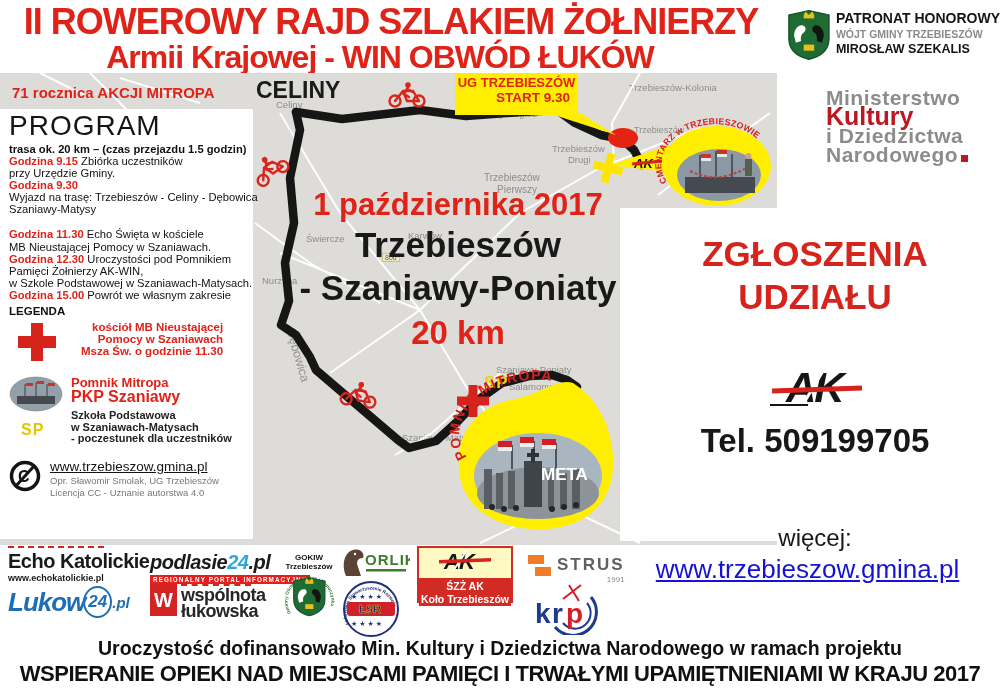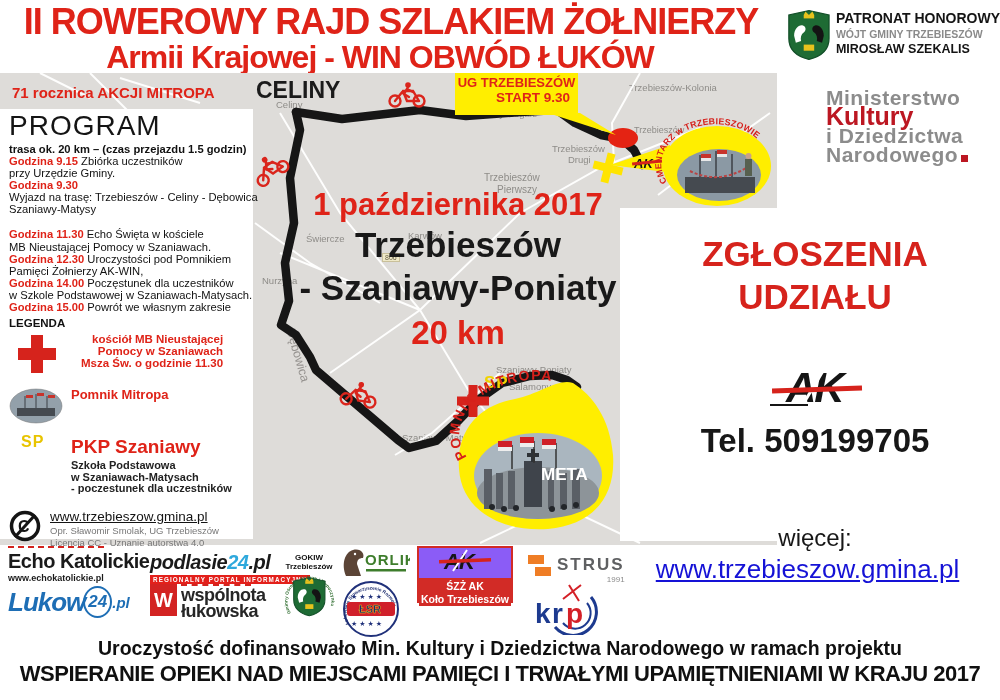--- a/index.html
+++ b/index.html
@@ -82,21 +82,21 @@
   .luk-name{font-size:26px;letter-spacing:-1px;}
   .luk-24{border:2.5px solid #1e6eb5;border-radius:50%;font-size:17px;padding:4px 3px;margin-left:-2px;}
   .luk-pl{font-size:15px;}
   .sp-wspolnota{left:150px;top:584px;display:flex;gap:4px;}
   .w-sq{width:27px;height:32px;background:#d32322;color:#fff;font-size:20px;font-weight:900;
         display:flex;align-items:center;justify-content:center;}
   .w-dash{width:70px;border-top:2px dashed #d2241e;margin-bottom:1px;}
   .w-l{font-size:18px;font-weight:800;color:#262626;line-height:16px;letter-spacing:-.5px;}
   .sp-orlik{left:338px;top:546px;}
   .sp-lsr{left:341px;top:580px;}
-  .sp-szz{left:417px;top:546px;width:96px;height:57px;border:2px solid #d22b26;background:#8b5cf6;
+  .sp-szz{left:417px;top:546px;width:96px;height:57px;border:2px solid #d22b26;background:#fef9c3;
           box-sizing:border-box;text-align:center;}
   .szz-band{background:#d22b26;color:#fff;font-size:10.5px;font-weight:900;line-height:12.5px;
             padding:2px 0 1px 0;margin-top:1px;}
   .sp-strus{left:526px;top:552px;display:flex;align-items:flex-start;}
   .strus-name{font-size:17px;font-weight:600;color:#5f6062;letter-spacing:2px;margin:3px 0 0 4px;}
   .sp-krp{left:533px;top:583px;}
   
   .foot1{left:0;top:637px;width:1000px;text-align:center;font-size:19.5px;font-weight:700;color:#101010;white-space:nowrap;}
   .foot2{left:0;top:661px;width:1000px;text-align:center;font-size:22px;font-weight:700;
          letter-spacing:-.5px;color:#101010;white-space:nowrap;}
@@ -284,21 +284,20 @@
   <div class="prog-line"><span class="red">Godzina 9.15</span><span>  Zbiórka uczestników</span></div>
   <div class="prog-line"><span class="red"></span><span>przy Urzędzie Gminy.</span></div>
   <div class="prog-line"><span class="red">Godzina 9.30</span><span></span></div>
   <div class="prog-line"><span class="red"></span><span>Wyjazd na trasę: Trzebieszów - Celiny - Dębowica</span></div>
   <div class="prog-line"><span class="red"></span><span>Szaniawy-Matysy</span></div>
   <div class="spacer13"></div>
   <div class="prog-line"><span class="red">Godzina 11.30</span><span>  Echo Święta w kościele</span></div>
   <div class="prog-line"><span class="red"></span><span>MB Nieustającej Pomocy  w Szaniawach.</span></div>
   <div class="prog-line"><span class="red">Godzina 12.30</span><span> Uroczystości pod Pomnikiem</span></div>
   <div class="prog-line"><span class="red"></span><span>Pamięci Żołnierzy AK-WIN,</span></div>
-  <div class="prog-line"><span class="red">Godzina 14.00</span><span> Poczęstunek dla uczestników</span></div>
   <div class="prog-line"><span class="red"></span><span>w Szkole Podstawowej w Szaniawach-Matysach.</span></div>
   <div class="prog-line"><span class="red">Godzina 15.00</span><span> Powrót we własnym zakresie</span></div>
 
   <div class="legend-h">LEGENDA</div>
 
   <div class="leg-row">
     <svg width="40" height="40" viewBox="0 0 40 40" style="margin-left:8px;">
       <rect x="14" y="1" width="12" height="38" fill="#d6231c"></rect>
       <rect x="1" y="14" width="38" height="12" fill="#d6231c"></rect>
     </svg>
@@ -320,21 +319,21 @@
             <line x1="38" y1="8" x2="38" y2="20"></line>
           </g>
         <rect x="17" y="7" width="7" height="3" fill="#c8332b"></rect>
           <rect x="28" y="5" width="7" height="3" fill="#c8332b"></rect>
           <rect x="39" y="7" width="7" height="3" fill="#c8332b"></rect>
       </svg>
       <div class="sp-label">SP</div>
     </div>
     <div>
       <div class="leg-red" style="font-size:13px;line-height:14px;">Pomnik Mitropa</div>
-      <div class="leg-red" style="font-size:19px;line-height:14px;margin-top:38px;">PKP Szaniawy</div>
+      <div class="leg-red" style="font-size:16px;line-height:14px;">PKP Szaniawy</div>
       <div style="margin-top:6px;">
         <div class="leg-blk">Szkoła Podstawowa</div>
         <div class="leg-blk">w Szaniawach-Matysach</div>
         <div class="leg-blk">- poczestunek dla uczestników</div>
       </div>
     </div>
   </div>
 
   <div class="credits">
     <svg width="33" height="35" viewBox="0 0 33 35">

